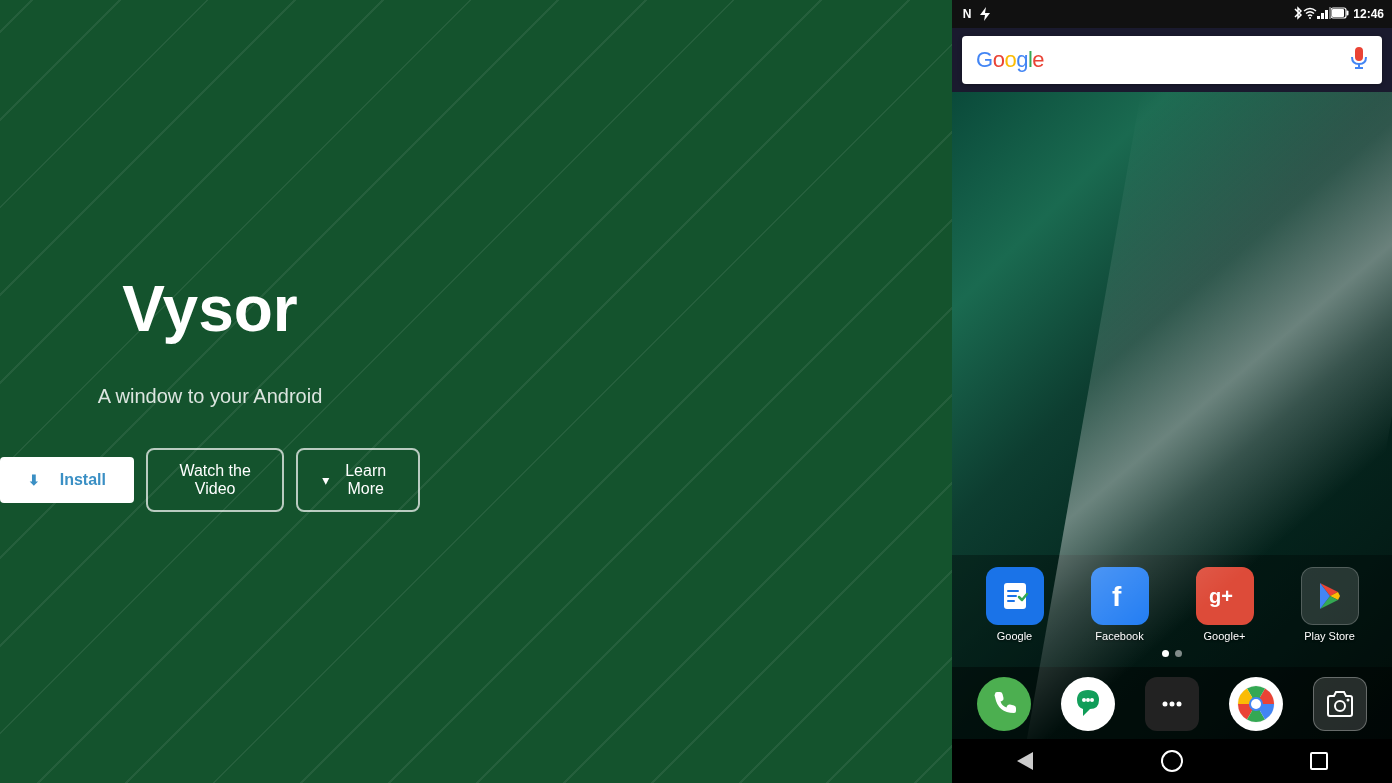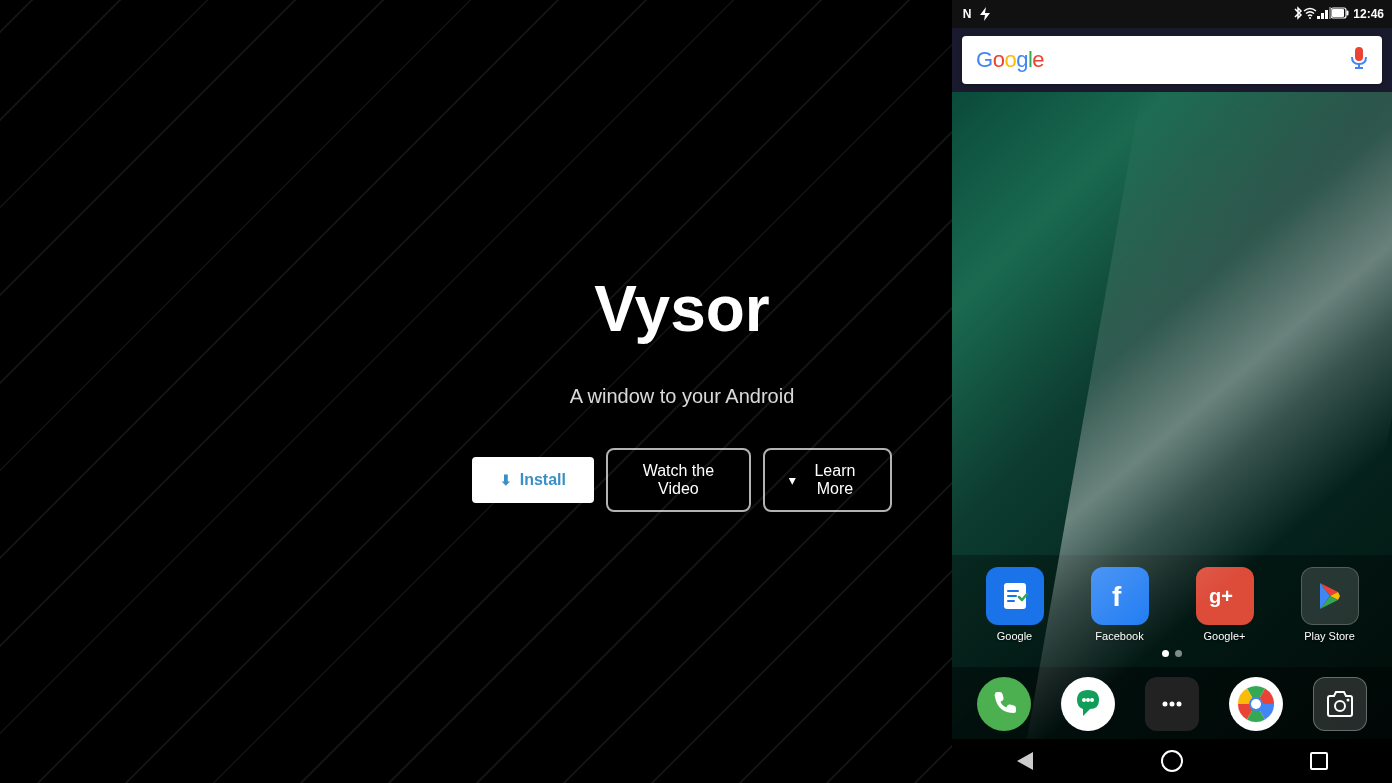--- a/index.html
+++ b/index.html
@@ -7,25 +7,25 @@
       width: 1392px;
       height: 783px;
       overflow: hidden;
       font-family: 'Segoe UI', Arial, sans-serif;
       display: flex;
     }
 
     
     .left-panel {
       flex: 1;
-      background: #000000;
+      background: #14532d;
       position: relative;
       display: flex;
       flex-direction: column;
-      align-items: flex-end;
+      align-items: flex-start;
       justify-content: center;
       padding-right: 60px;
       overflow: hidden;
     }
 
     
     .left-panel::before {
       content: '';
       position: absolute;
       top: -200px;
@@ -74,21 +74,21 @@
       background: #ffffff;
       color: #3A8FC4;
       border: none;
       border-radius: 4px;
       padding: 14px 28px;
       font-size: 16px;
       font-weight: 600;
       cursor: pointer;
       display: flex;
       align-items: center;
-      gap: 8px;
+      gap: 20px;
     }
 
     .btn-outline {
       background: transparent;
       color: #ffffff;
       border: 2px solid rgba(255,255,255,0.7);
       border-radius: 8px;
       padding: 12px 24px;
       font-size: 16px;
       font-weight: 500;

